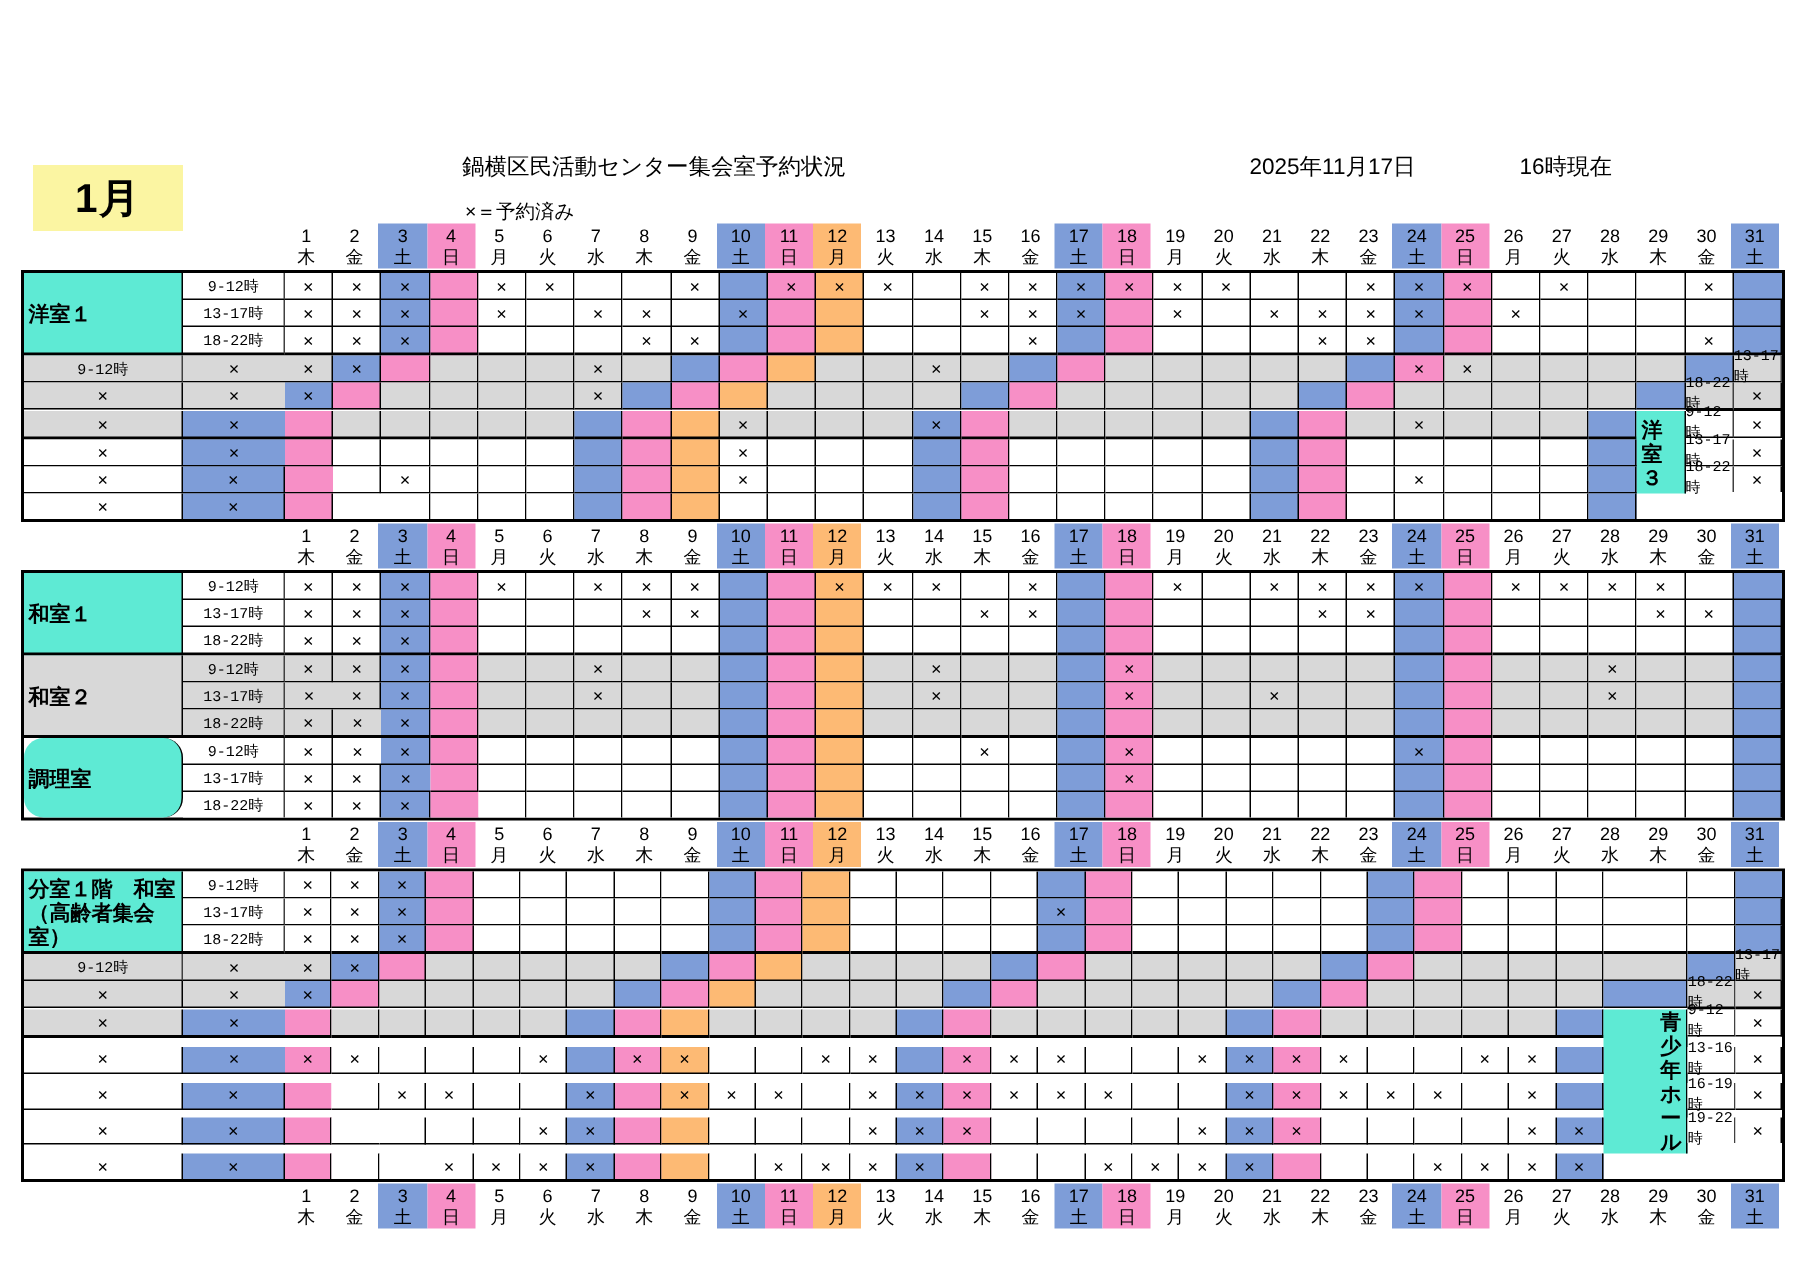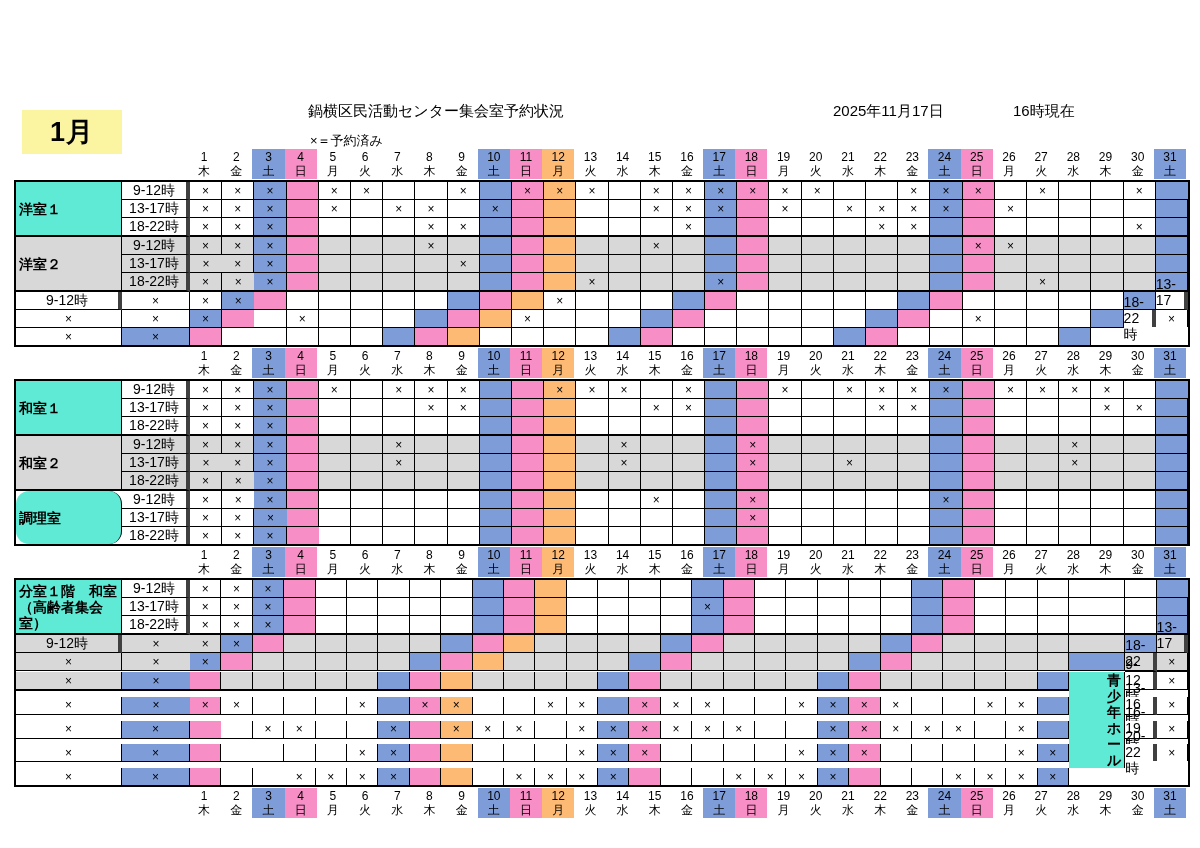--- a/index.html
+++ b/index.html
@@ -32,22 +32,22 @@
     display:grid;grid-template-columns:106px 68px repeat(31,1fr);
     width:1172px;border:2px solid #000;background:#fff;
   }
   .room-label{
     display:flex;align-items:center;font-size:14px;font-weight:bold;
     padding:0 3px;border-right:1px solid #000;border-bottom:2px solid #000;
     background:#5eead4;line-height:16px;
   }
   .time-label{
     display:flex;align-items:center;justify-content:center;
-    font-size:14px;height:17px;
-    border-right:4px solid #404040;border-bottom:1px solid #000;background:#fff;
+    font-size:10px;height:17px;
+    border-right:1px solid #404040;border-bottom:1px solid #000;background:#fff;font-family:Liberation Mono, monospace;
   }
   .cell{
     display:flex;align-items:center;justify-content:center;
     font-size:12px;height:17px;
     border-right:1px solid #000;border-bottom:1px solid #000;background:#fff;
   }
   .cell:nth-child(33n){border-right:none;}
   .room-end{border-bottom:2px solid #000;}
   .shaded{background:#D8D8D8;}
   .saturday{background:#7E9DD8;}
@@ -283,21 +283,20 @@
       <div class="cell room-end">×</div>
       <div class="cell room-end">×</div>
       <div class="cell saturday room-end"></div>
       <div class="cell sunday room-end"></div>
       <div class="cell room-end"></div>
       <div class="cell room-end"></div>
       <div class="cell room-end"></div>
       <div class="cell room-end"></div>
       <div class="cell room-end">×</div>
       <div class="cell saturday room-end"></div>
-      <div class="room-label shaded" style="grid-row: span 3;">洋室２</div>
       <div class="time-label shaded">9-12時</div>
       <div class="cell shaded">×</div>
       <div class="cell shaded">×</div>
       <div class="cell saturday">×</div>
       <div class="cell sunday"></div>
       <div class="cell shaded"></div>
       <div class="cell shaded"></div>
       <div class="cell shaded"></div>
       <div class="cell shaded">×</div>
       <div class="cell shaded"></div>
@@ -380,20 +379,21 @@
       <div class="cell shaded room-end"></div>
       <div class="cell shaded room-end"></div>
       <div class="cell saturday room-end"></div>
       <div class="cell sunday room-end"></div>
       <div class="cell shaded room-end"></div>
       <div class="cell shaded room-end">×</div>
       <div class="cell shaded room-end"></div>
       <div class="cell shaded room-end"></div>
       <div class="cell shaded room-end"></div>
       <div class="cell saturday room-end"></div>
+      <div class="room-label last" style="border-bottom: none; grid-row: span 3;">洋室３</div>
       <div class="time-label">9-12時</div>
       <div class="cell">×</div>
       <div class="cell">×</div>
       <div class="cell saturday">×</div>
       <div class="cell sunday"></div>
       <div class="cell"></div>
       <div class="cell"></div>
       <div class="cell"></div>
       <div class="cell"></div>
       <div class="cell"></div>
@@ -1317,21 +1317,21 @@
       <div class="cell"></div>
       <div class="cell">×</div>
       <div class="cell saturday">×</div>
       <div class="cell sunday">×</div>
       <div class="cell"></div>
       <div class="cell"></div>
       <div class="cell"></div>
       <div class="cell"></div>
       <div class="cell">×</div>
       <div class="cell saturday">×</div>
-      <div class="time-label" style="border-bottom: none;">20-22時</div>
+      <div class="time-label" style="border-bottom: none;">19-22時</div>
       <div class="cell" style="border-bottom: none;">×</div>
       <div class="cell" style="border-bottom: none;">×</div>
       <div class="cell saturday" style="border-bottom: none;">×</div>
       <div class="cell sunday" style="border-bottom: none;"></div>
       <div class="cell" style="border-bottom: none;"></div>
       <div class="cell" style="border-bottom: none;"></div>
       <div class="cell" style="border-bottom: none;">×</div>
       <div class="cell" style="border-bottom: none;">×</div>
       <div class="cell" style="border-bottom: none;">×</div>
       <div class="cell saturday" style="border-bottom: none;">×</div>

